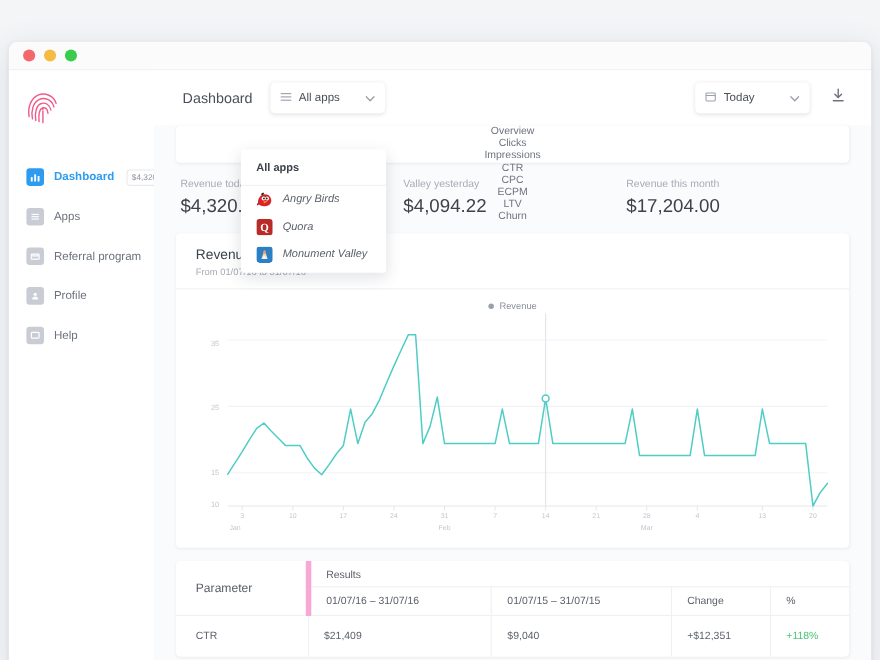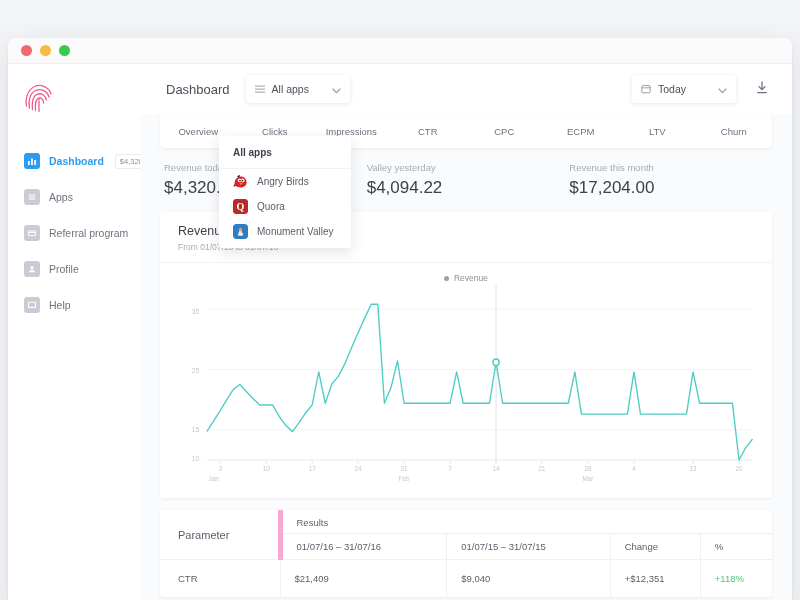--- a/index.html
+++ b/index.html
@@ -120,34 +120,35 @@
   .dd-head {
     font-size: 10px; font-weight: bold; color: #3d424b;
     padding: 11px 14px 10px 14px;
     border-bottom: 1px solid #f0f1f4;
   }
   .dd-item {
     display: flex; align-items: center; gap: 9px;
     padding: 5px 14px; height: 25px;
     cursor: pointer;
   }
-  .dd-item span.lbl { font-size: 10px; color: #5a5f69; white-space: nowrap;}
+  .dd-item span.lbl { font-size: 10px; color: #5a5f69; white-space: nowrap; font-style: italic;}
   .app-ico { width: 15px; height: 15px; flex: 0 0 15px; border-radius: 3px; overflow:hidden;}
 
   
   .content { padding: 0 20px; }
 
   .tabs {
     background: #fff;
     border-radius: 4px;
     box-shadow: 0 1px 3px rgba(70,80,100,.09);
     height: 34px;
     display: flex; align-items: center;
     position: relative; z-index: 5;
     margin-bottom: 14px;
+    flex-direction: column;
   }
   .tab {
     flex: 1; text-align: center;
     font-size: 9.5px; color: #6d737e;
     cursor: pointer; white-space: nowrap;
   }
 
   .stats { display: flex; margin-bottom: 14px; padding-left: 4px; }
   .stat { flex: 1; }
   .stat-label { font-size: 9.5px; color: #a7abb4; margin-bottom: 5px; }

